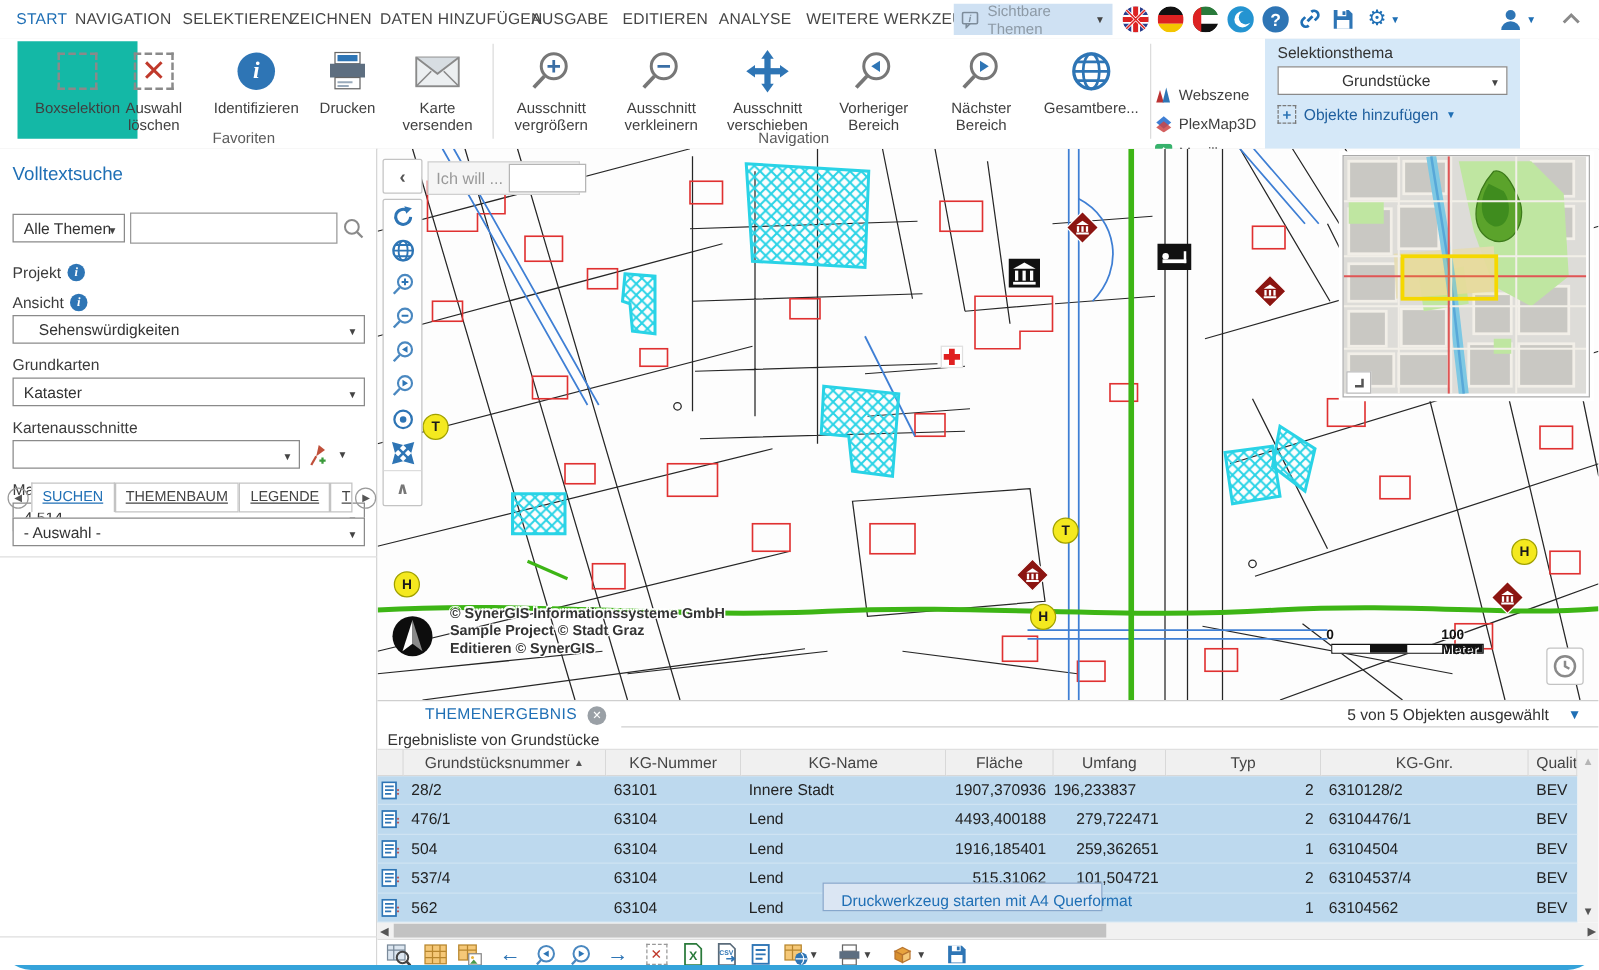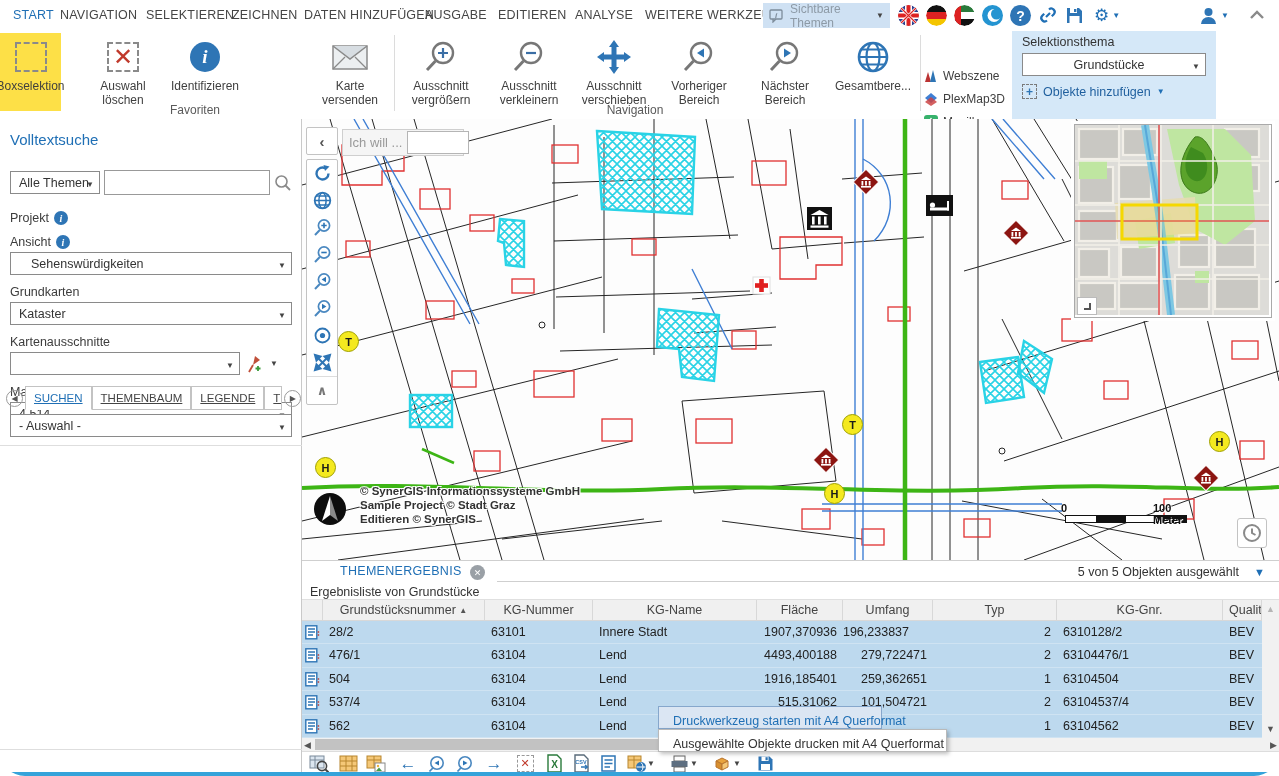--- a/index.html
+++ b/index.html
@@ -197,39 +197,52 @@
       <span class="ddarrow blue" style="margin-left:3px">▼</span>
     </div>
     <div class="circbtn" style="left:1246px;color:#777;font-size:13px">
       <svg width="16" height="10" viewBox="0 0 16 10">
           <polyline points="2,8 8,2 14,8" fill="none" stroke="#8a8a8a" stroke-width="2.4"></polyline>
         </svg>
     </div>
   </div>
 
   <div id="ribbon">
-    <div class="rbtn" style="left:0;width:61px;background:#fde047">
+    <div class="rbtn" style="left:14px;width:96px;background:#14b8a6">
       <div class="ric">
           <div class="dashedbox"></div>
         </div>
       <div class="rlabel">Boxselektion</div>
     </div>
     <div class="rbtn" style="left:92px;width:62px">
       <div class="ric">
           <div class="dashedbox">
             <div class="redx">✕</div>
           </div>
         </div>
       <div class="rlabel">Auswahl löschen</div>
     </div>
     <div class="rbtn" style="left:164px;width:82px">
       <div class="ric">
           <div class="bluecircle">i</div>
         </div>
       <div class="rlabel">Identifizieren</div>
+    </div>
+    <div class="rbtn" style="left:252px;width:52px">
+      <div class="ric">
+        <svg width="34" height="32" viewBox="0 0 34 32">
+            <rect x="7" y="1" width="20" height="9" fill="#fff" stroke="#666"></rect>
+            <rect x="9" y="3" width="16" height="5" fill="#2e75b5"></rect>
+            <rect x="3" y="10" width="28" height="11" fill="#5d6e80"></rect>
+            <rect x="7" y="21" width="20" height="9" fill="#fff" stroke="#666"></rect>
+            <rect x="9" y="24" width="12" height="1.6" fill="#9ab"></rect>
+            <rect x="9" y="27" width="9" height="1.6" fill="#9ab"></rect>
+          </svg>
+      </div>
+      <div class="rlabel">Drucken</div>
     </div>
     <div class="rbtn" style="left:316px;width:68px">
       <div class="ric">
         <svg width="36" height="28" viewBox="0 0 36 28">
             <rect x="1" y="3" width="34" height="23" fill="#eceff1" stroke="#8a8a8a" stroke-width="1.5"></rect>
             <path d="M1,3 L18,16 L35,3" fill="#d7dde2" stroke="#8a8a8a" stroke-width="1.5"></path>
             <path d="M1,26 L13,14 M35,26 L23,14" fill="none" stroke="#8a8a8a" stroke-width="1.3"></path>
           </svg>
       </div>
       <div class="rlabel">Karte versenden</div>
@@ -975,25 +988,15 @@
 
   <div class="cmitem" id="cm1">
     <svg width="15" height="14" viewBox="0 0 15 14">
         <rect x="0.5" y="0.5" width="6" height="6" fill="#f5c878" stroke="#b8862e"></rect>
         <rect x="4" y="2" width="9" height="4" fill="#fff" stroke="#666"></rect>
         <rect x="2" y="6" width="12" height="4.5" fill="#5d6e80"></rect>
         <rect x="4" y="10.5" width="9" height="3" fill="#fff" stroke="#666"></rect>
       </svg>
     <span>Druckwerkzeug starten mit A4 Querformat</span>
   </div>
-  <div class="cmitem" id="cm2">
-    <svg width="15" height="14" viewBox="0 0 15 14">
-        <rect x="0.5" y="0.5" width="7" height="7" fill="#bcd8ee" stroke="#5a81a8"></rect>
-        <path d="M0.5,3 h7 M3.5,0.5 v7" stroke="#5a81a8"></path>
-        <rect x="5" y="3" width="8" height="3.5" fill="#fff" stroke="#666"></rect>
-        <rect x="3.5" y="6.5" width="11" height="4" fill="#5d6e80"></rect>
-        <rect x="5" y="10.5" width="8" height="3" fill="#fff" stroke="#666"></rect>
-      </svg>
-    <span>Ausgewählte Objekte drucken mit A4 Querformat</span>
-  </div>
 
   <div id="bottomline"></div>
 </div>
 
 </body></html>

